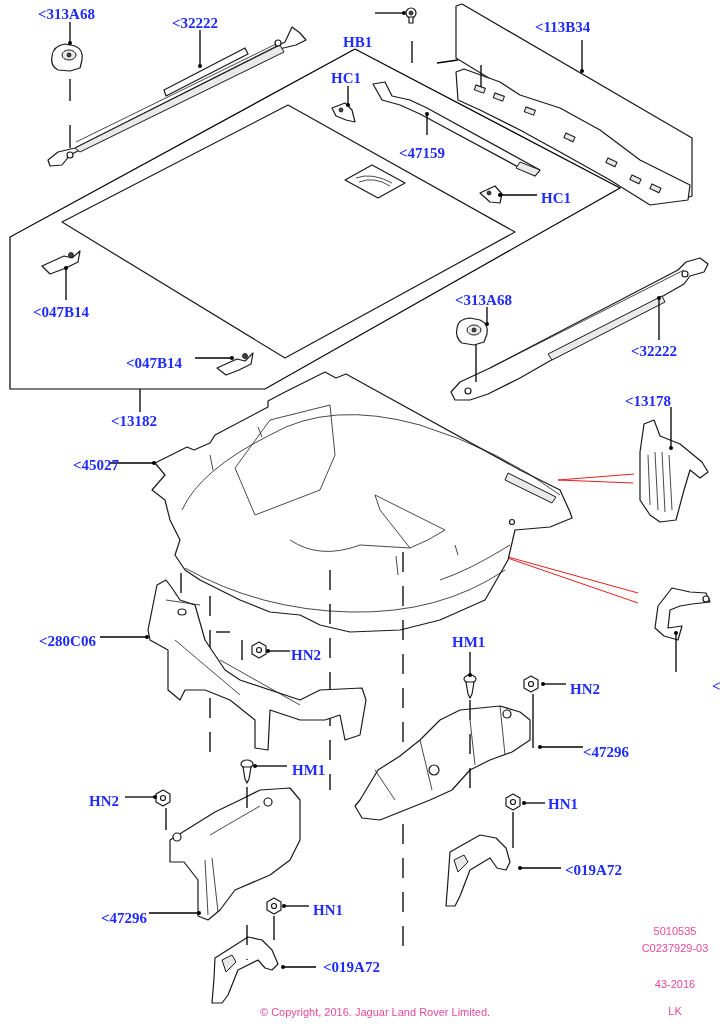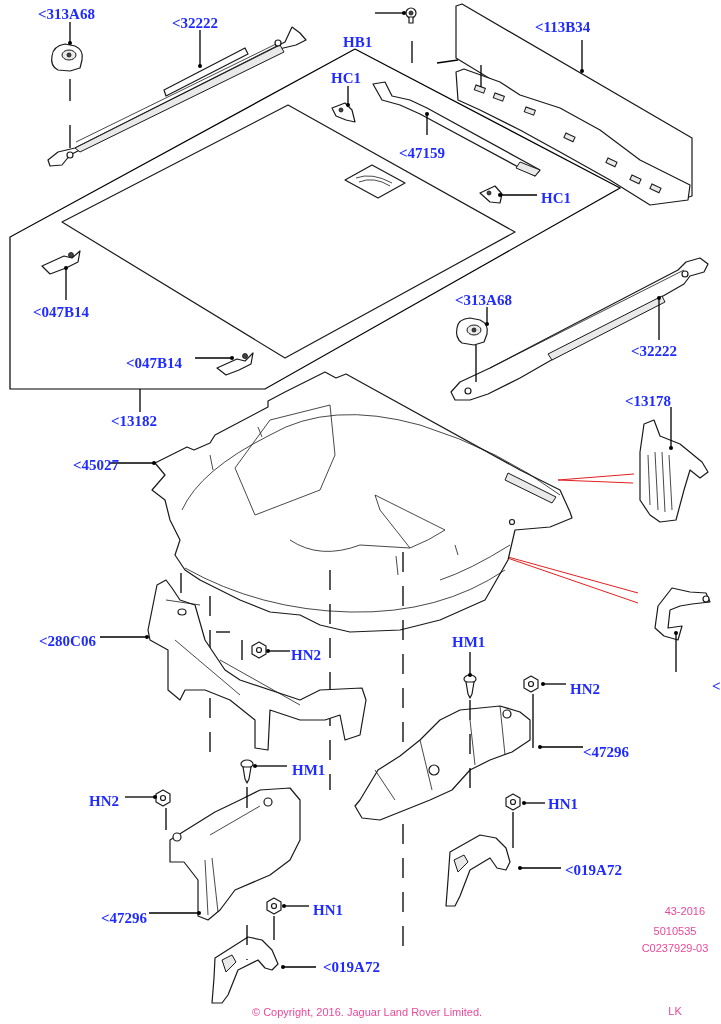--- a/index.html
+++ b/index.html
@@ -309,16 +309,16 @@
 <div class="callout" style="left:583px;top:745px;">&lt;47296</div>
 <div class="callout" style="left:292px;top:763px;">HM1</div>
 <div class="callout" style="left:89px;top:794px;">HN2</div>
 <div class="callout" style="left:548px;top:797px;">HN1</div>
 <div class="callout" style="left:565px;top:863px;">&lt;019A72</div>
 <div class="callout" style="left:101px;top:911px;">&lt;47296</div>
 <div class="callout" style="left:313px;top:903px;">HN1</div>
 <div class="callout" style="left:323px;top:960px;">&lt;019A72</div>
 
 <div class="meta" style="left:645px;top:926px;width:60px;">5010535</div>
-<div class="meta" style="left:645px;top:906px;width:60px;text-align:right;">43-2016</div>
+<div class="meta" style="left:645px;top:979px;width:60px;">43-2016</div>
 <div class="meta" style="left:645px;top:1006px;width:60px;">LK</div>
 <div class="meta" style="left:630px;top:943px;width:90px;">C0237929-03</div>
-<div class="meta" style="left:252px;top:1007px;">© Copyright, 2016. Jaguar Land Rover Limited.</div>
+<div class="meta" style="left:260px;top:1007px;">© Copyright, 2016. Jaguar Land Rover Limited.</div>
 
 </body></html>

